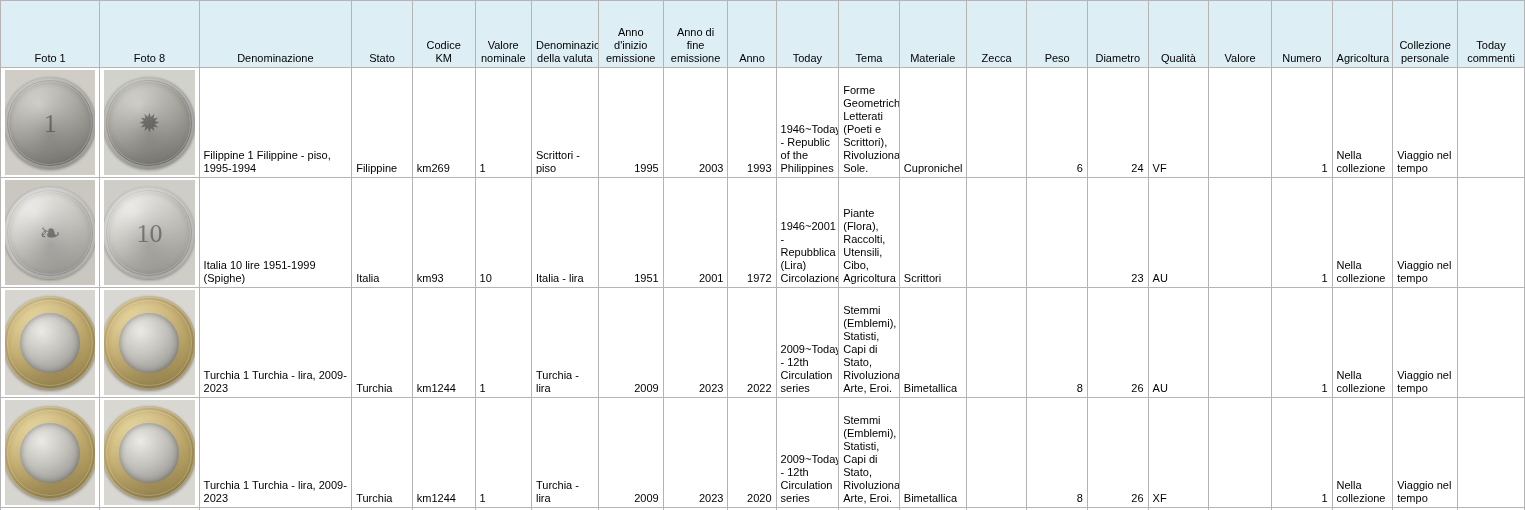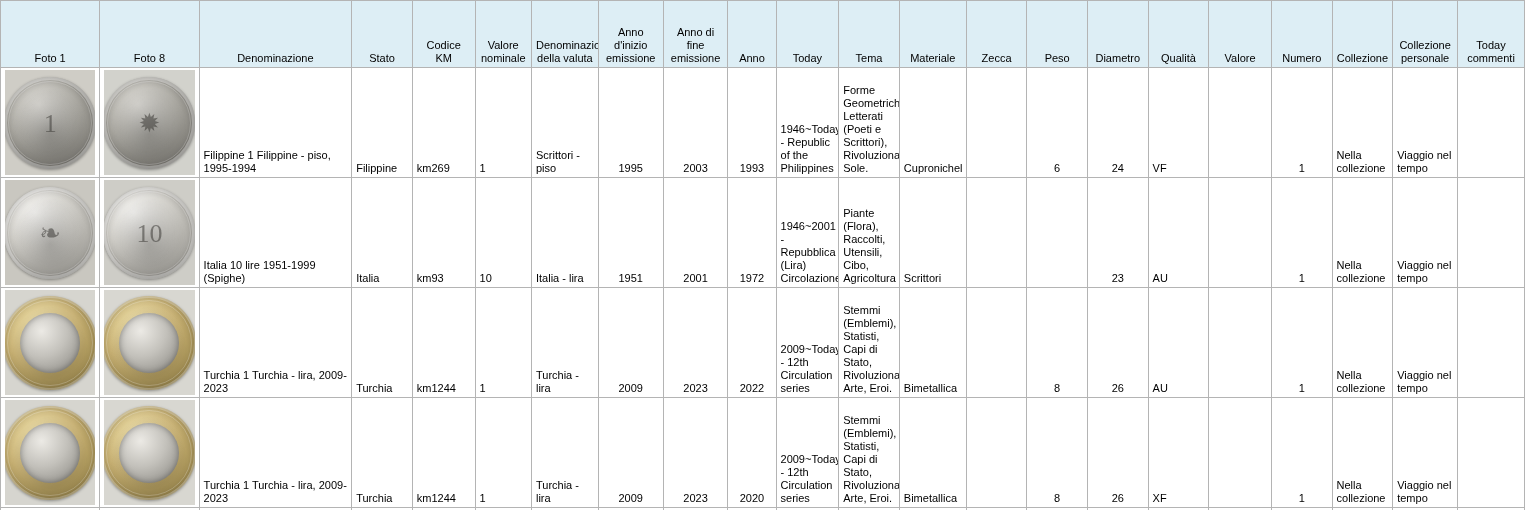--- a/index.html
+++ b/index.html
@@ -34,21 +34,21 @@
     vertical-align: middle;
     height: 62px;
     font-size: 11px;
     line-height: 1.2;
     margin-left: 25px;
   }
   tbody td {
     height: 105px;
   }
   td.num {
-    text-align: center;
+    text-align: right;
   }
   td.photo {
     padding: 0;
     vertical-align: top;
     background: #ffffff;
   }
   .coin-cell {
     width: 100%;
     height: 105px;
     display: block;
@@ -173,21 +173,21 @@
       <th>Anno</th>
       <th>Today</th>
       <th>Tema</th>
       <th>Materiale</th>
       <th>Zecca</th>
       <th>Peso</th>
       <th>Diametro</th>
       <th>Qualità</th>
       <th>Valore</th>
       <th>Numero</th>
-      <th>Collezione</th>
+      <th>Agricoltura</th>
       <th>Collezione personale</th>
       <th>Today commenti</th>
     </tr>
   </thead>
   <tbody>
 
     <tr>
       <td class="photo">
         <span class="coin-cell bg-a">
           <span class="coin silver dark">

